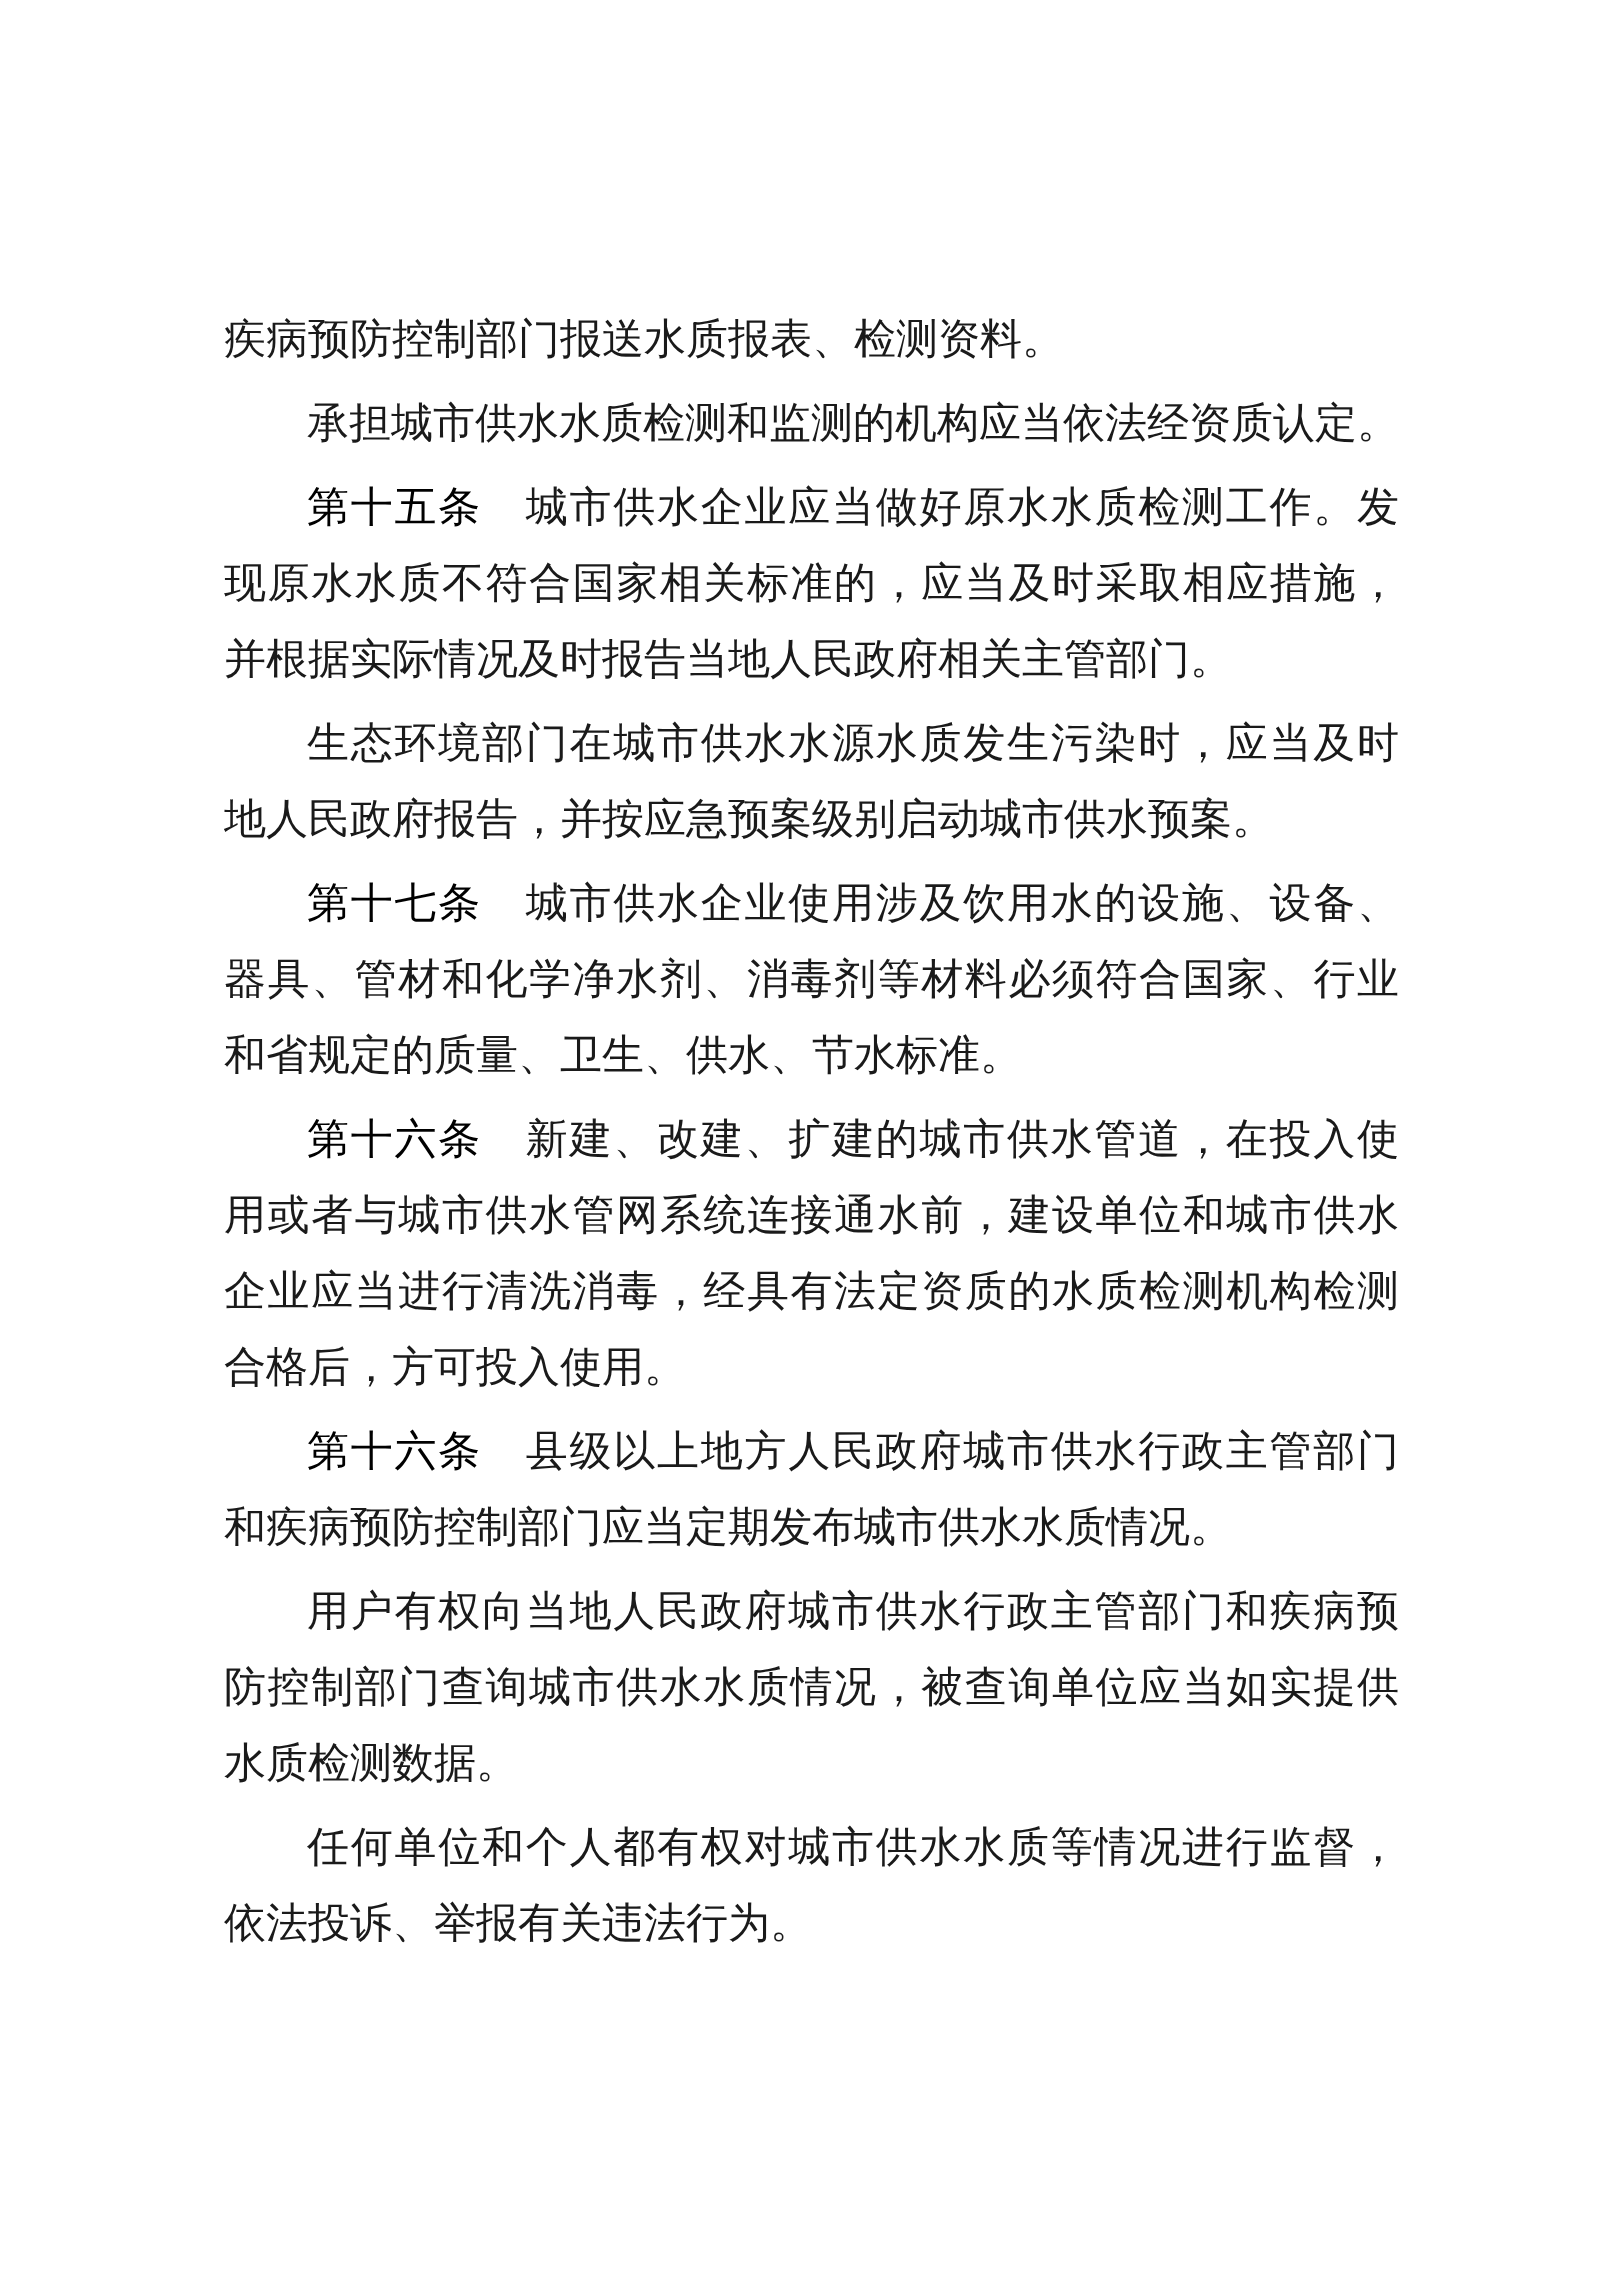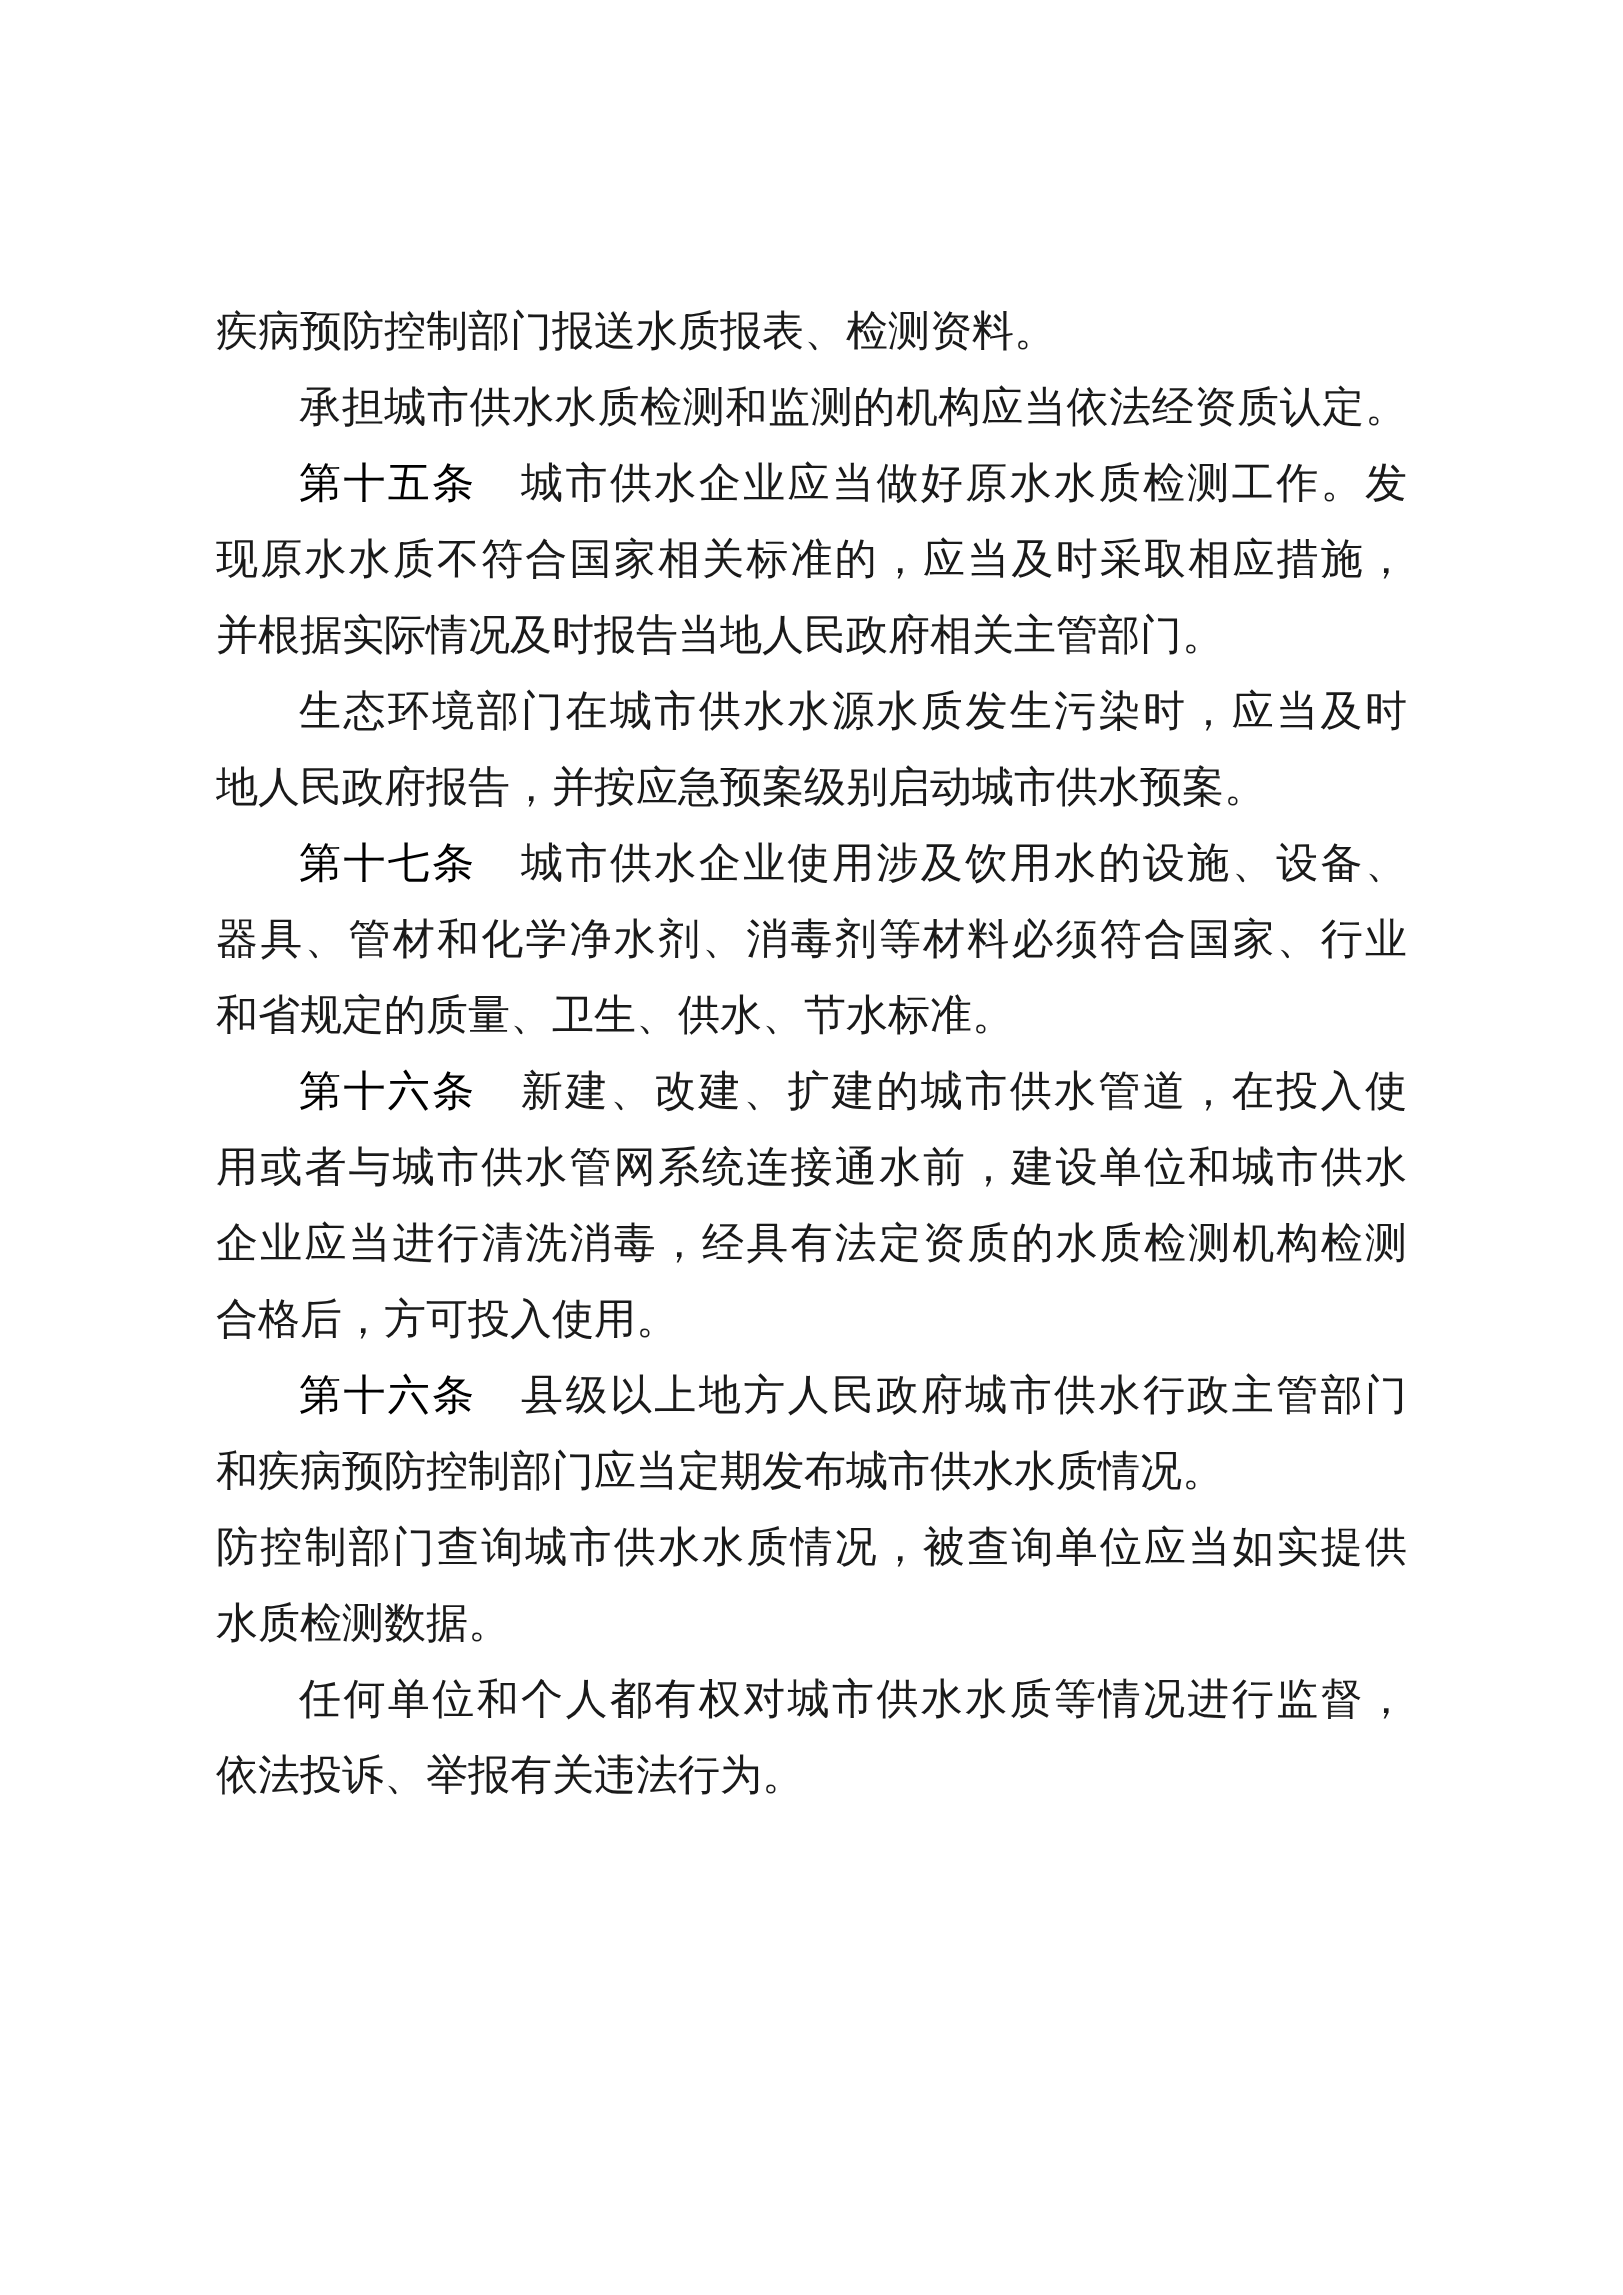--- a/index.html
+++ b/index.html
@@ -13,21 +13,21 @@
     position: relative;
     width: 1623px;
     height: 2295px;
     box-sizing: border-box;
     padding: 293px 216px 0 216px;
     background: #ffffff;
     color: #1a1a1a;
     font-size: 42px;
     overflow: hidden;
   }
-  .para { margin: 0; }
+  .para { margin: 8px; }
   .line {
     height: 76px;
     line-height: 76px;
     text-align: justify;
     text-align-last: left;
     -moz-text-align-last: left;
     letter-spacing: 0;
   }
   .line.j {
     text-align-last: justify;
@@ -108,20 +108,23 @@
     <div class="para">
       <div class="line j indent">
         <span class="lead">第十六条</span><span>　县级以上地方人民政府城市供水行政主管部门</span>
       </div>
       <div class="line">
         <span>和疾病预防控制部门应当定期发布城市供水水质情况。</span>
       </div>
     </div>
 
     <div class="para">
+      <div class="line j indent">
+        <span>用户有权向当地人民政府城市供水行政主管部门和疾病预</span>
+      </div>
       <div class="line j">
         <span>防控制部门查询城市供水水质情况，被查询单位应当如实提供</span>
       </div>
       <div class="line">
         <span>水质检测数据。</span>
       </div>
     </div>
 
     <div class="para">
       <div class="line j indent">

